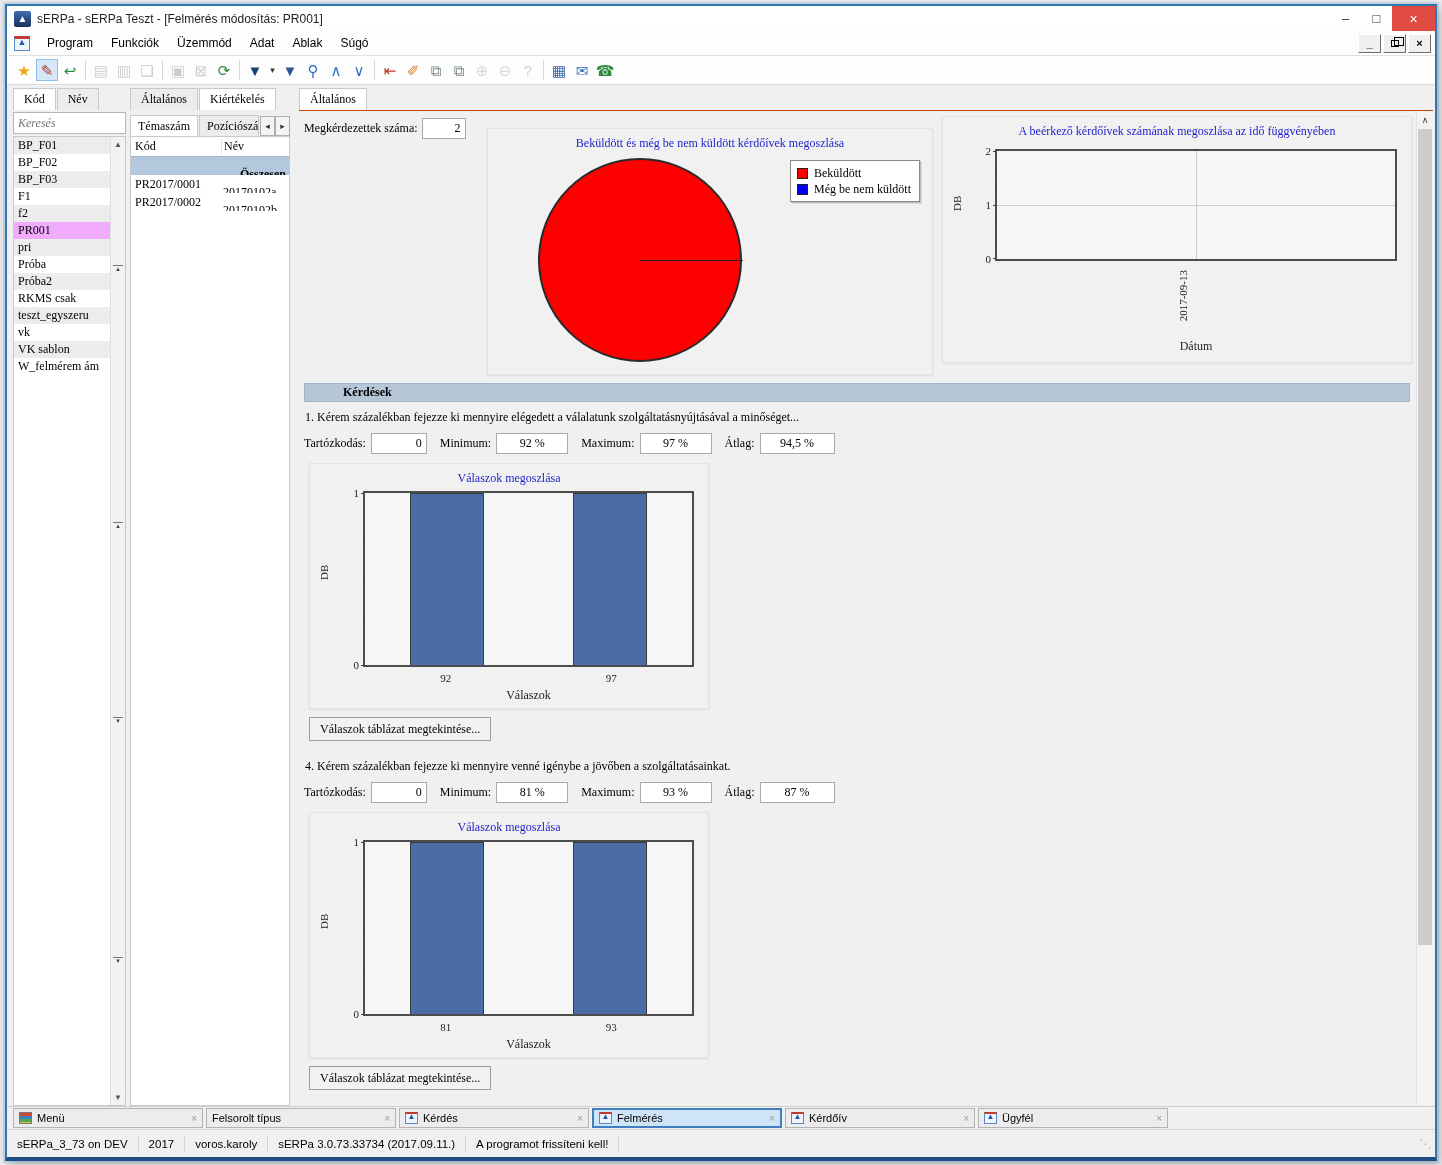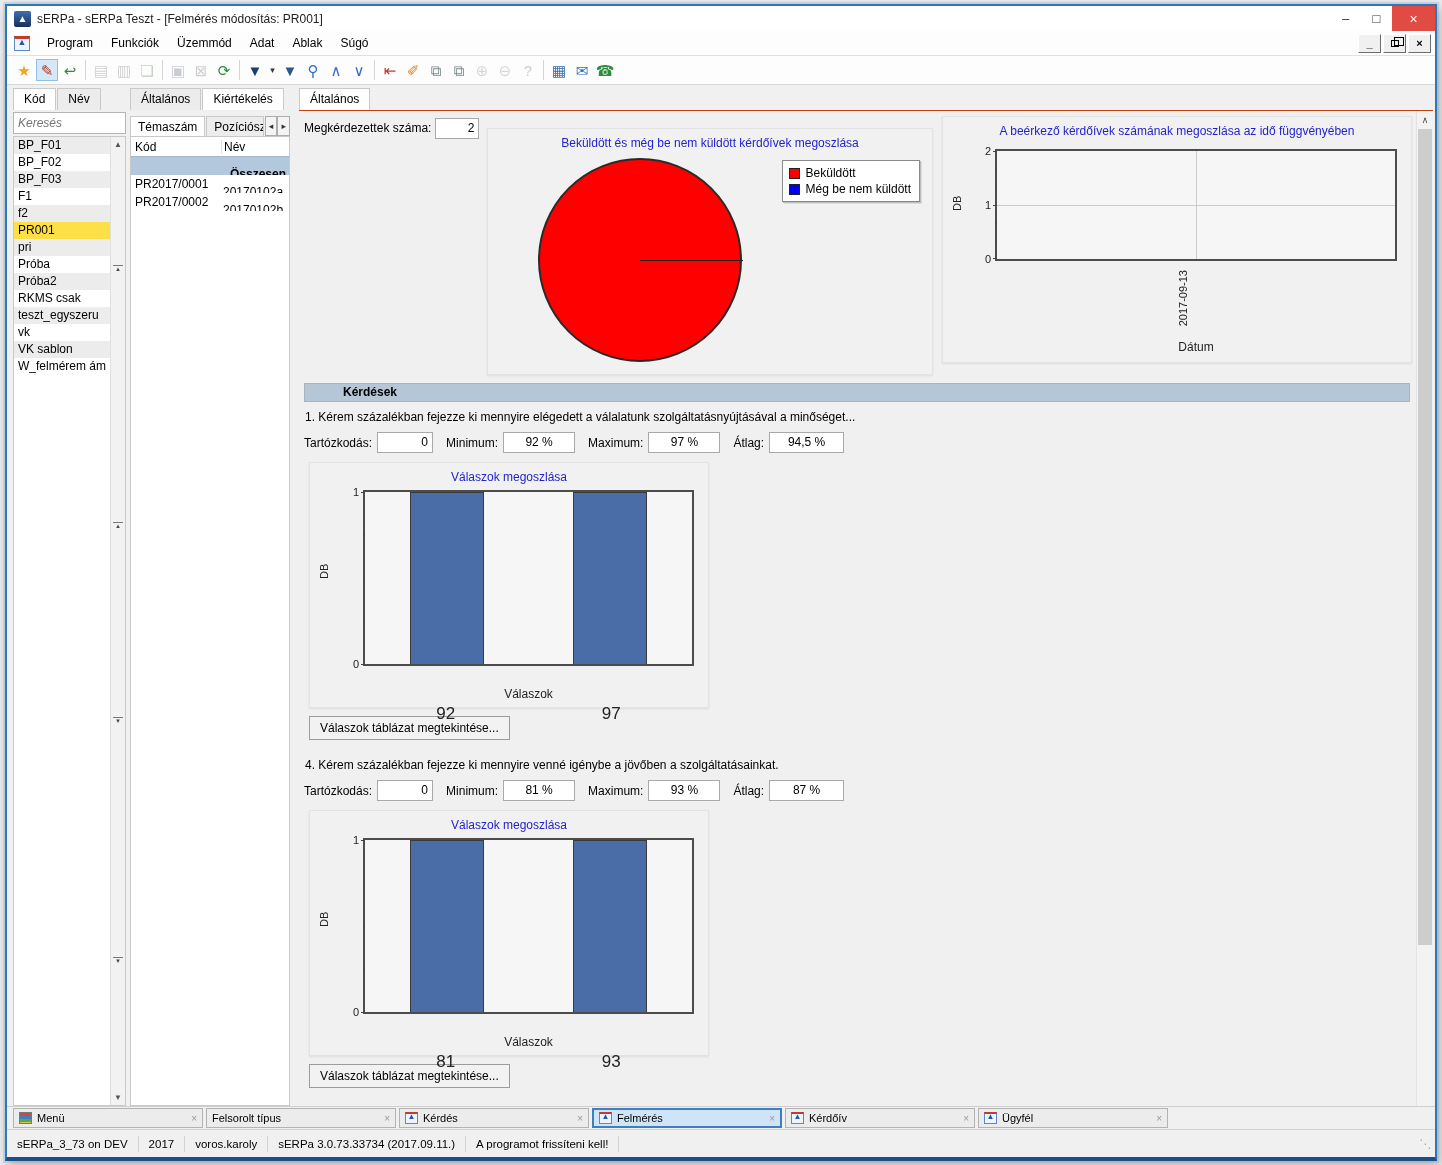--- a/index.html
+++ b/index.html
@@ -31,35 +31,35 @@
 
   
   .toolbar { height:29px; background:#fdfdfd; border-bottom:1px solid #d9d9d9; display:flex; align-items:center; padding-left:6px; gap:1px; flex:none; }
   .tb-icon { width:22px; height:22px; display:flex; align-items:center; justify-content:center; font-size:15px; line-height:1; border:1px solid transparent; }
   .tb-icon.active { background:#d5e8f8; border-color:#8ec1ea; }
   .tb-icon.disabled { opacity:.4; filter:grayscale(60%); }
   .tb-icon.caret { width:11px; font-size:9px; color:#333; }
   .tb-sep { width:1px; height:20px; background:#d5d5d5; margin:0 3px; }
 
   
-  .main { flex:1; display:flex; min-height:0; background:#f0f0f0; padding:3px 2px 0 6px; }
+  .main { flex:1; display:flex; min-height:0; background:#f0f0f0; padding:3px 2px 0 6px;font-family:Liberation Serif, serif; }
 
   
   .sidebar { width:113px; flex:none; display:flex; flex-direction:column; margin-right:4px; }
   .tabs-row { display:flex; height:22px; flex:none; }
   .tab { padding:3px 10px 2px; background:#ececec; border:1px solid #c9c9c9; border-bottom:none; margin-right:1px; white-space:nowrap; }
   .tab.active { background:#fff; position:relative; z-index:2; }
   .tab.small { padding:3px 7px 2px; }
   .search-box { height:22px; margin:2px 0; flex:none; }
   .search-box input { width:100%; height:22px; border:1px solid #b5b5b5; padding:0 4px; font-style:italic; color:#8a8a8a; font-family:inherit; font-size:12px; background:#fff; }
   .list-wrap { flex:1; display:flex; border:1px solid #c9c9c9; background:#fff; min-height:0; }
   .list { flex:1; overflow:hidden; }
   .list-item { height:17px; line-height:17px; padding-left:4px; white-space:nowrap; overflow:hidden; }
   .list-item.stripe { background:#ececec; }
-  .list-item.selected { background:#fde047; }
+  .list-item.selected { background:#f0abfc; }
   .vscroll { width:15px; flex:none; background:#f2f2f2; border-left:1px solid #e0e0e0; position:relative; }
   .vs-arrow { position:absolute; left:0; right:0; text-align:center; font-size:8px; color:#555; }
   .vs-mark { position:absolute; left:2px; right:2px; text-align:center; font-size:7px; color:#444; border-top:1px solid #777; line-height:6px; }
 
   
   .midpanel { width:160px; flex:none; display:flex; flex-direction:column; margin-right:9px; }
   .subtabs-row { display:flex; height:24px; align-items:flex-end; flex:none; margin-top:2px; }
   .spin-btn { width:17px; height:20px; background:#f4f4f4; border:1px solid #adadad; font-size:9px; color:#333; display:flex; align-items:center; justify-content:center; }
   .grid { flex:1; border:1px solid #c9c9c9; background:#fff; min-height:0; }
   .grid-header { display:flex; height:20px; border-bottom:1px solid #9fb6cc; font-size:12px; align-items:center; }
@@ -115,21 +115,21 @@
   .f-mid { width:72px; text-align:center; margin-right:13px; }
   .f-avg { width:75px; text-align:center; }
 
   .bar-chart { width:400px; height:246px; margin-left:5px; }
   .bc-plot { position:absolute; left:53px; top:27px; width:331px; height:176px; border:2px solid #4c4c4c; background:#f6f6f6; }
   .bc-bar { position:absolute; bottom:0; background:#4a6da7; border:1px solid #3a3a3a; border-bottom:none; }
   .bc-ytick { position:absolute; right:calc(100% + 6px); transform:translateY(-50%); font-size:11px; color:#222; }
   .bc-tickmark { position:absolute; right:100%; width:4px; height:1px; background:#444; }
   .bc-tickmark.minor { width:2px; }
   .bc-xlabels { position:absolute; left:53px; width:331px; top:208px; height:14px; }
-  .bc-xlabel { position:absolute; transform:translateX(-50%); font-size:17px; color:#222;margin-top:33px; }
+  .bc-xlabel { position:absolute; transform:translateX(-50%); font-size:11px; color:#222; }
   .bar-chart .ylab { top:110px; }
   .bc-xaxis-label { position:absolute; left:53px; width:331px; top:224px; text-align:center; font-size:12px; color:#222; }
   .table-btn { margin:8px 0 10px 5px; height:24px; padding:0 10px; background:#f2f2f2; border:1px solid #9c9c9c; font-family:inherit; font-size:12px; }
 
   
   .bottom-tabs { height:23px; flex:none; background:#f0f0f0; border-top:1px solid #cfcfcf; display:flex; align-items:center; padding-left:6px; gap:3px; }
   .btab { width:190px; height:20px; background:#ececec; border:1px solid #b3b3b3; display:flex; align-items:center; padding:0 5px; font-size:11px; }
   .btab.active { background:#cfe5f7; border:2px solid #3f7fbf; }
   .btab .x { margin-left:auto; color:#9a9a9a; font-size:10px; }
   .btab .ti { margin-right:5px; flex:none; }

